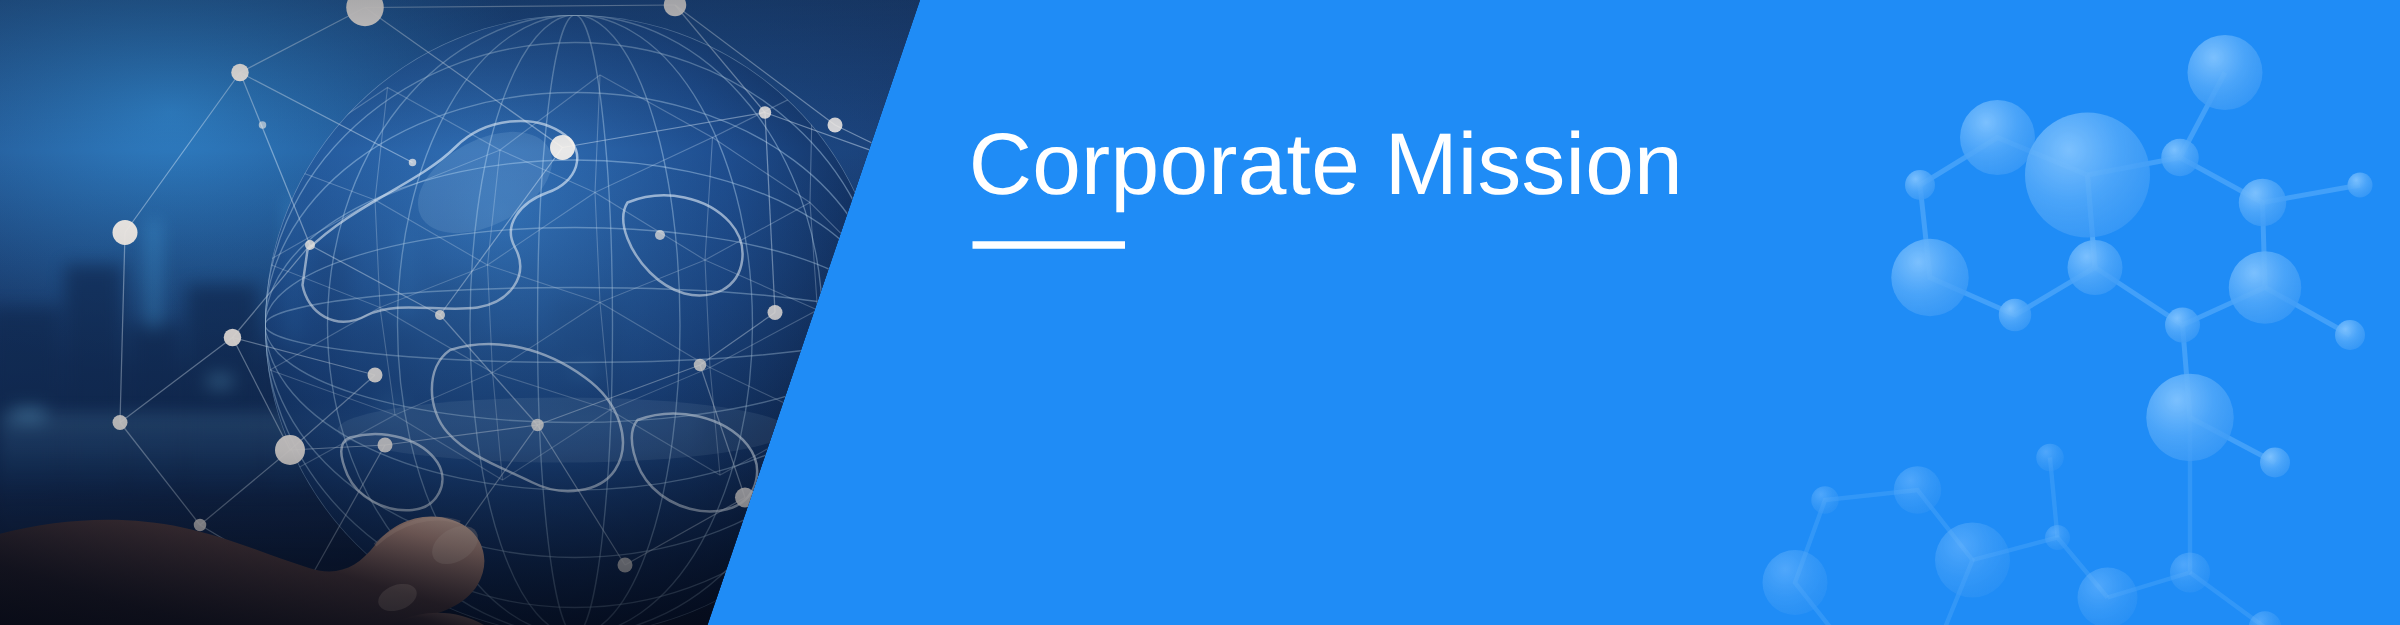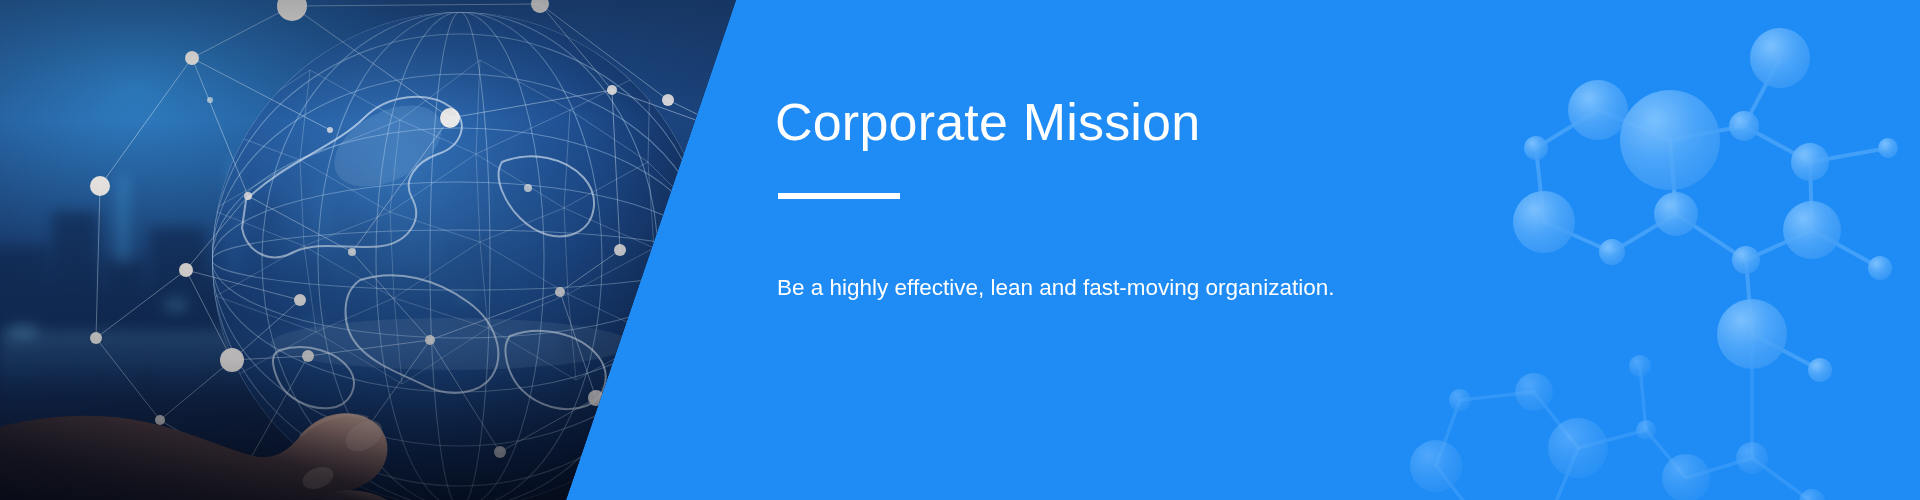--- a/index.html
+++ b/index.html
@@ -72,21 +72,21 @@
 
   
   .content {
     position:absolute;
     left:775px; top:0;
     width:700px; height:500px;
   }
   .title {
     position:absolute;
     left:0; top:96px;
-    font-size:52px;
+    font-size:70px;
     font-weight:400;
     line-height:1.0;
     color:#ffffff;
     letter-spacing:.2px;
     white-space:nowrap;
   }
   .divider {
     position:absolute;
     left:3px; top:193px;
     width:122px; height:6px;
@@ -350,18 +350,17 @@
 
     <div class="photo-vignette"></div>
   </div>
 
   <div class="content">
     <h1 class="title">Corporate Mission</h1>
 
     <div class="divider"></div>
 
     <div class="body-text">
-      <span class="line">Be a highly effective, lean and fast-moving organization.</span>
       
     </div>
   </div>
 
 </div>
 
 </body></html>

